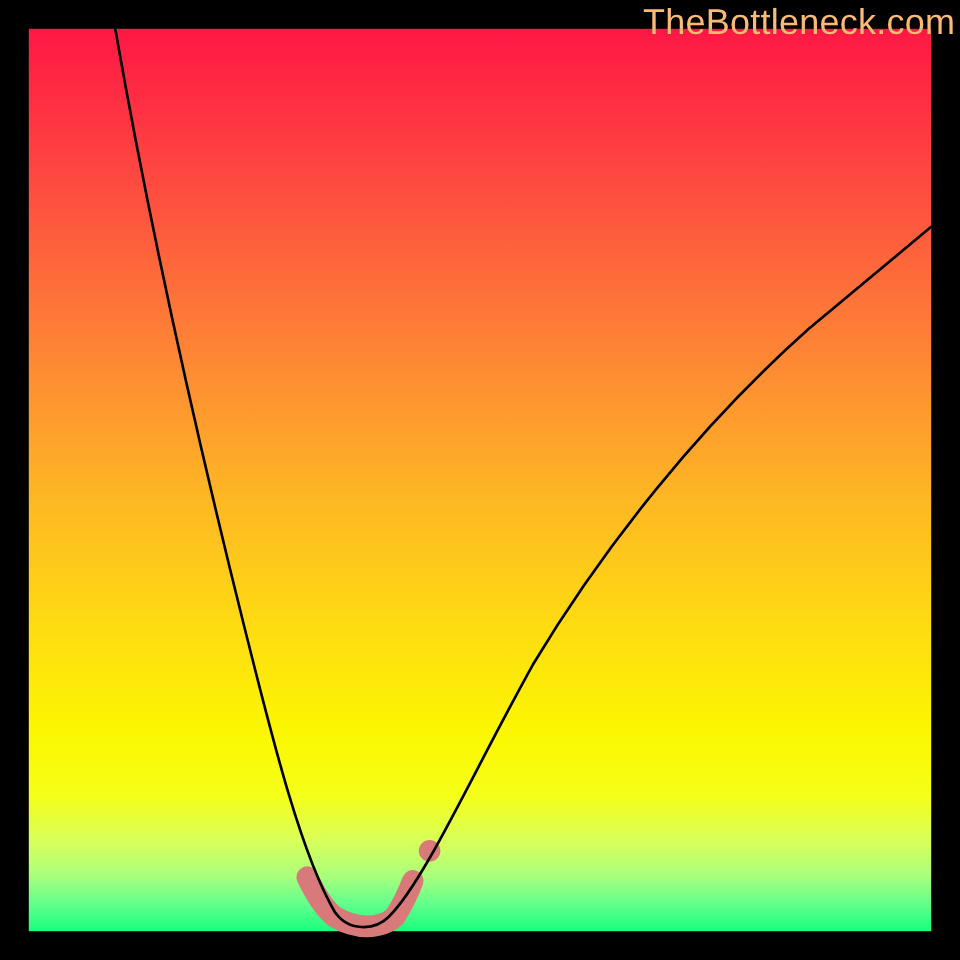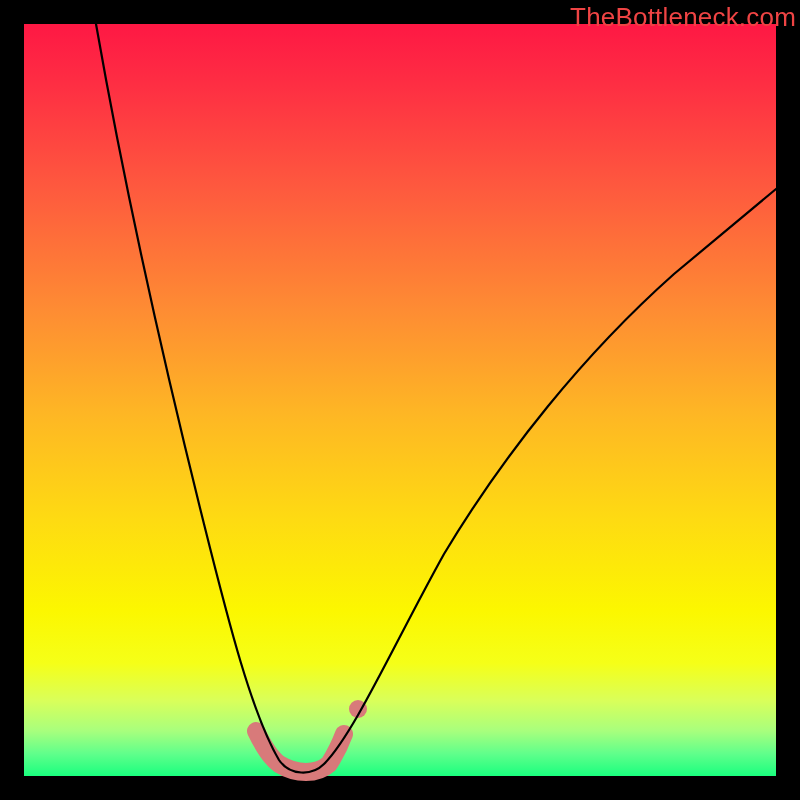--- a/index.html
+++ b/index.html
@@ -39,22 +39,22 @@
       #d9ff5a 90%,
       #a8ff7d 94%,
       #61ff8b 97%,
       #1aff7e 100%
     );
   }
   .watermark {
     position: absolute;
     top: 2px;
     right: 4px;
-    color: #ef4444;
-    font-size: 26px;
+    color: #fdba74;
+    font-size: 30px;
     font-weight: 500;
     letter-spacing: 0.2px;
     z-index: 5;
   }
   svg.curve {
     position: absolute;
     left: 0;
     top: 0;
     width: 752px;
     height: 752px;

